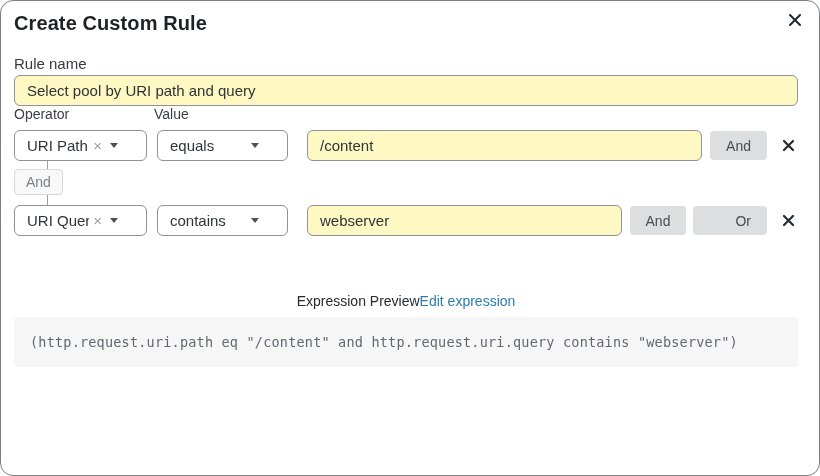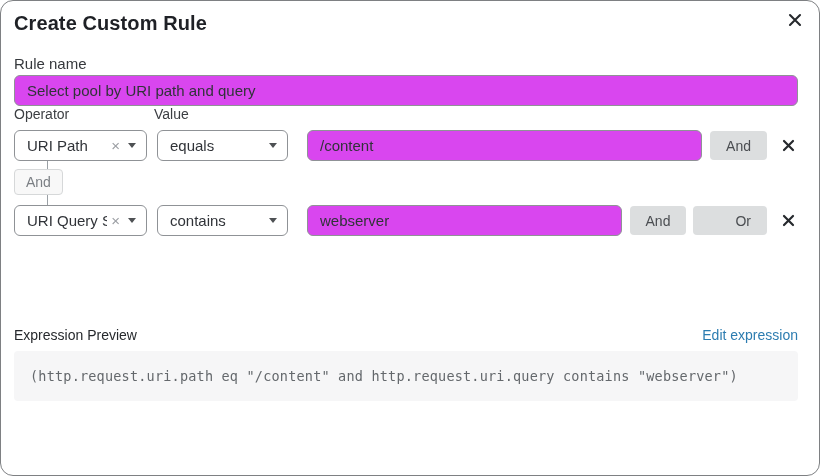--- a/index.html
+++ b/index.html
@@ -45,21 +45,21 @@
   }
   .text-input {
     height: 31px;
     width: 100%;
     border: 1px solid #8f9296;
     border-radius: 6px;
     padding: 0 12px;
     font-family: "Liberation Sans", "DejaVu Sans", sans-serif;
     font-size: 15px;
     color: #303338;
-    background: #d946ef;
+    background: #fef9c3;
     outline: none;
   }
   
   .match-heading {
     margin-top: 45px;
     font-size: 15px;
     font-weight: 700;
     color: #26292d;
     margin-bottom: 14px;
   }
@@ -68,21 +68,21 @@
   .col-label-operator { width: 140px; }
   .col-label-value { flex: 1; }
   .cond-row { display: flex; align-items: center; }
   .select-box {
     height: 31px;
     border: 1px solid #8f9296;
     border-radius: 6px;
     background: #fff;
     display: flex;
     align-items: center;
-    padding: 0 10px 0 12px;
+    padding: 0 28px 0 12px;
     cursor: pointer;
     flex: none;
   }
   .select-field { width: 133px; margin-right: 10px; }
   .select-operator { width: 131px; margin-right: 19px; }
   .select-text {
     flex: 1;
     font-size: 15px;
     color: #303338;
     white-space: nowrap;
@@ -135,24 +135,24 @@
     height: 26px;
     padding: 0 11px;
     border: 1px solid #d6d8d9;
     border-radius: 4px;
     background: #f8f8f8;
     color: #7b7f84;
     font-size: 14px;
   }
   
   .expr-head {
-    margin-top: 91px;
+    margin-top: 57px;
     display: flex;
     align-items: baseline;
-    justify-content: space-between;
+    justify-content: center;
     margin-bottom: 8px;
   }
   .expr-label { font-size: 14px; color: #26292d; }
   .expr-edit-link {
     font-size: 14px;
     color: #2c7cb0;
     text-decoration: none;
     cursor: pointer;
   }
   .expr-code {

